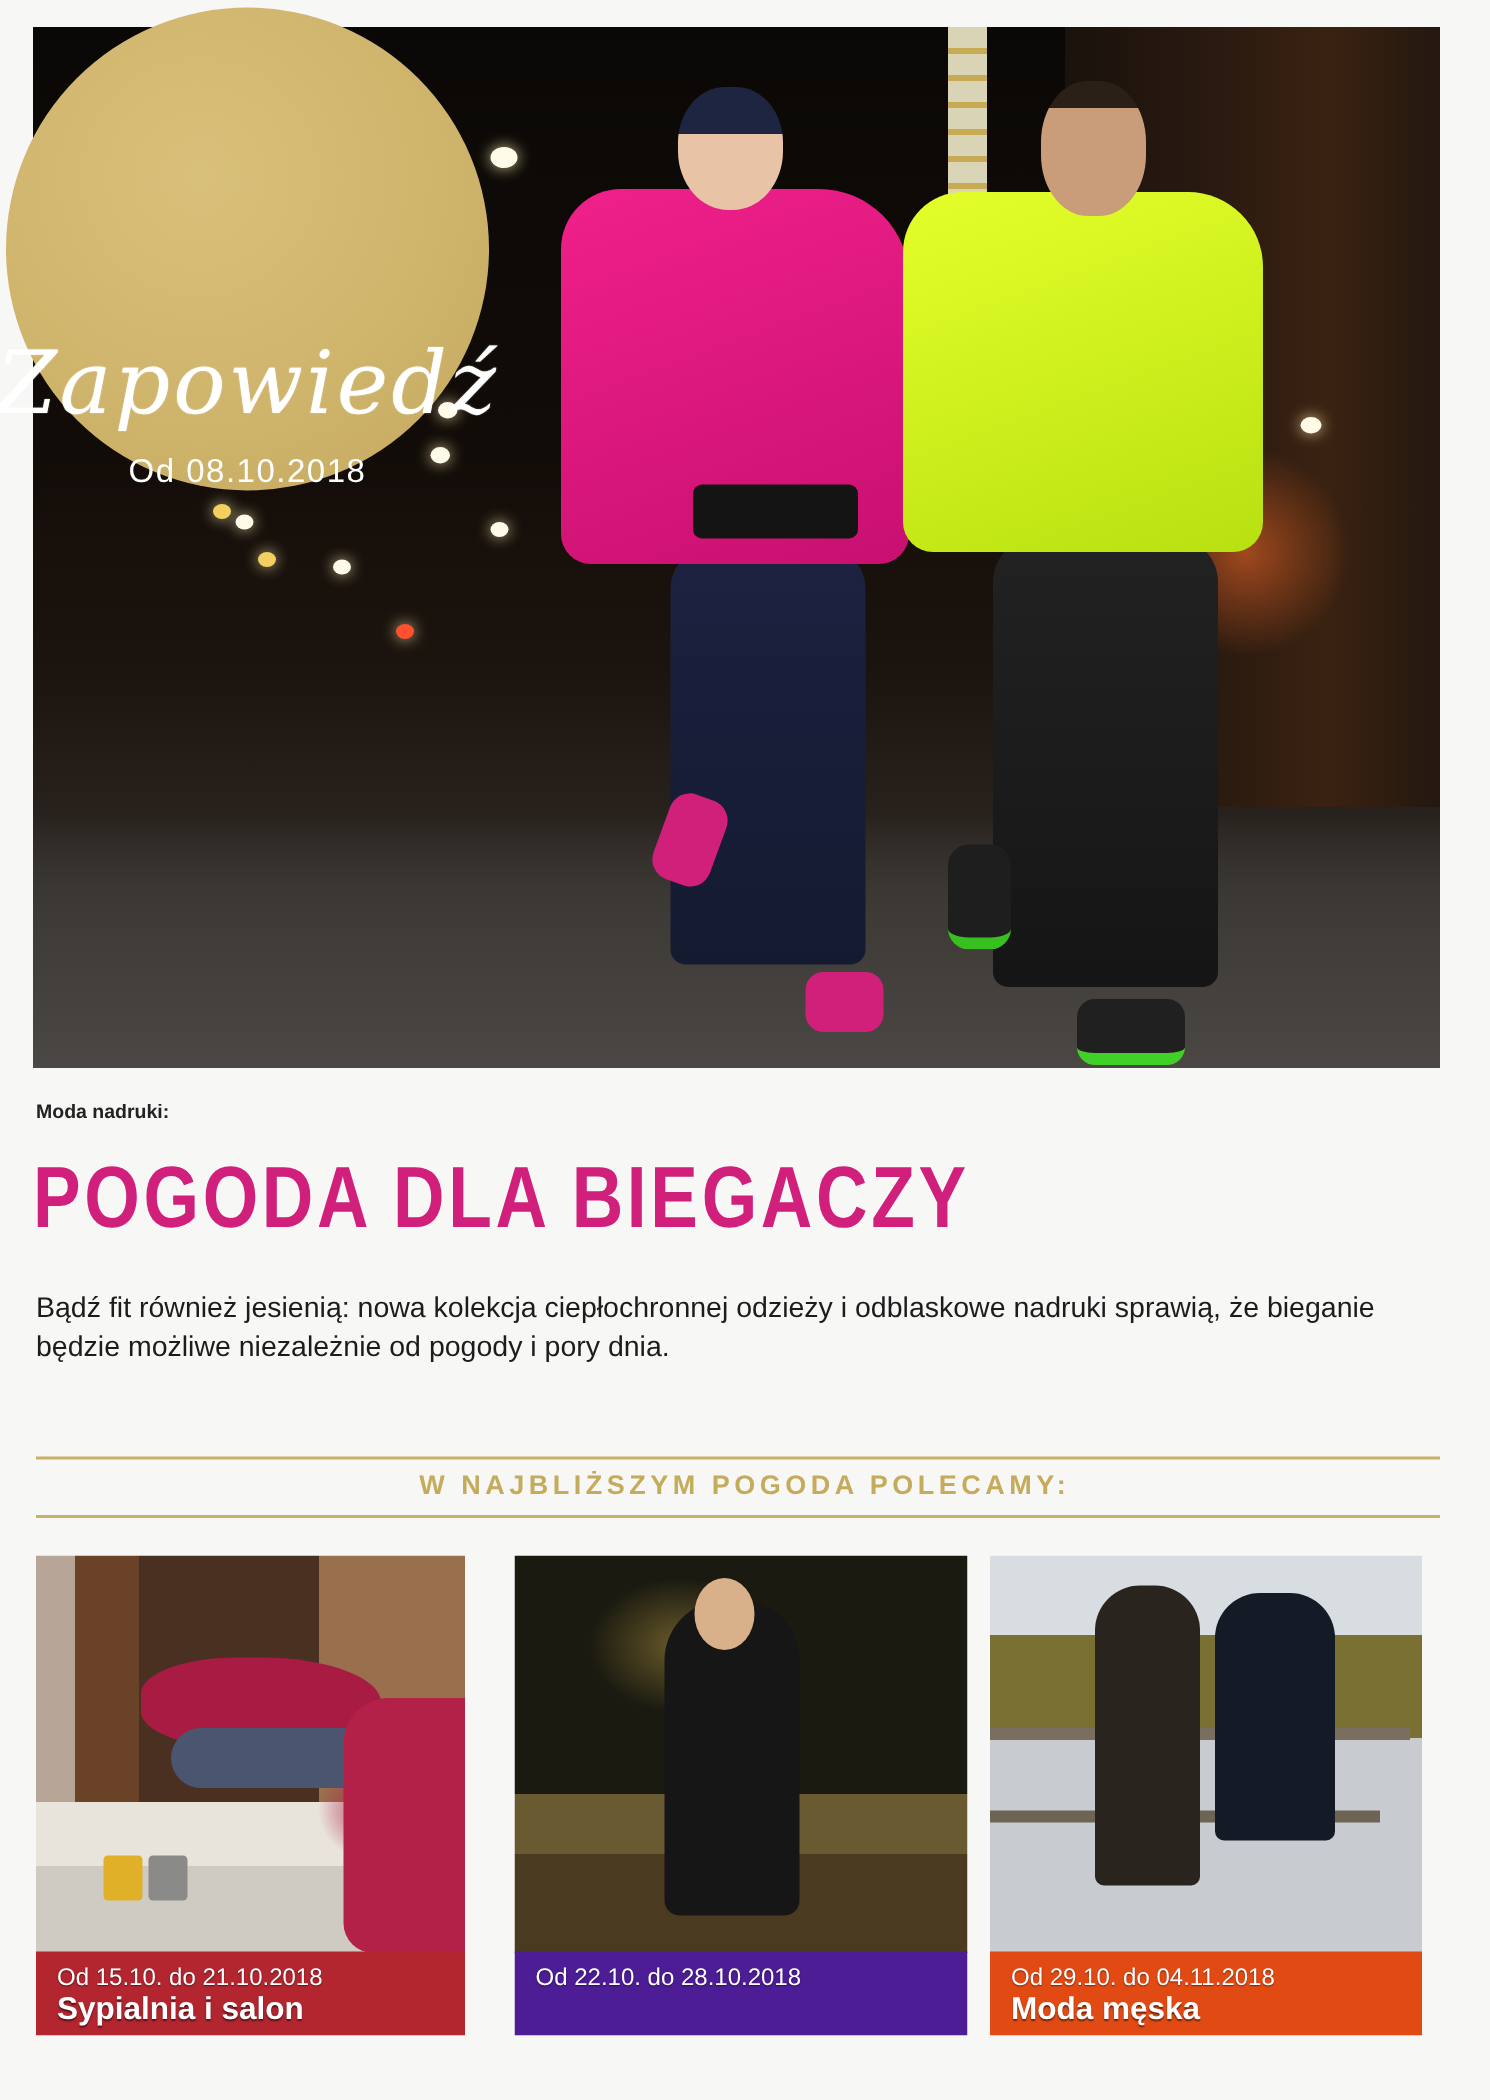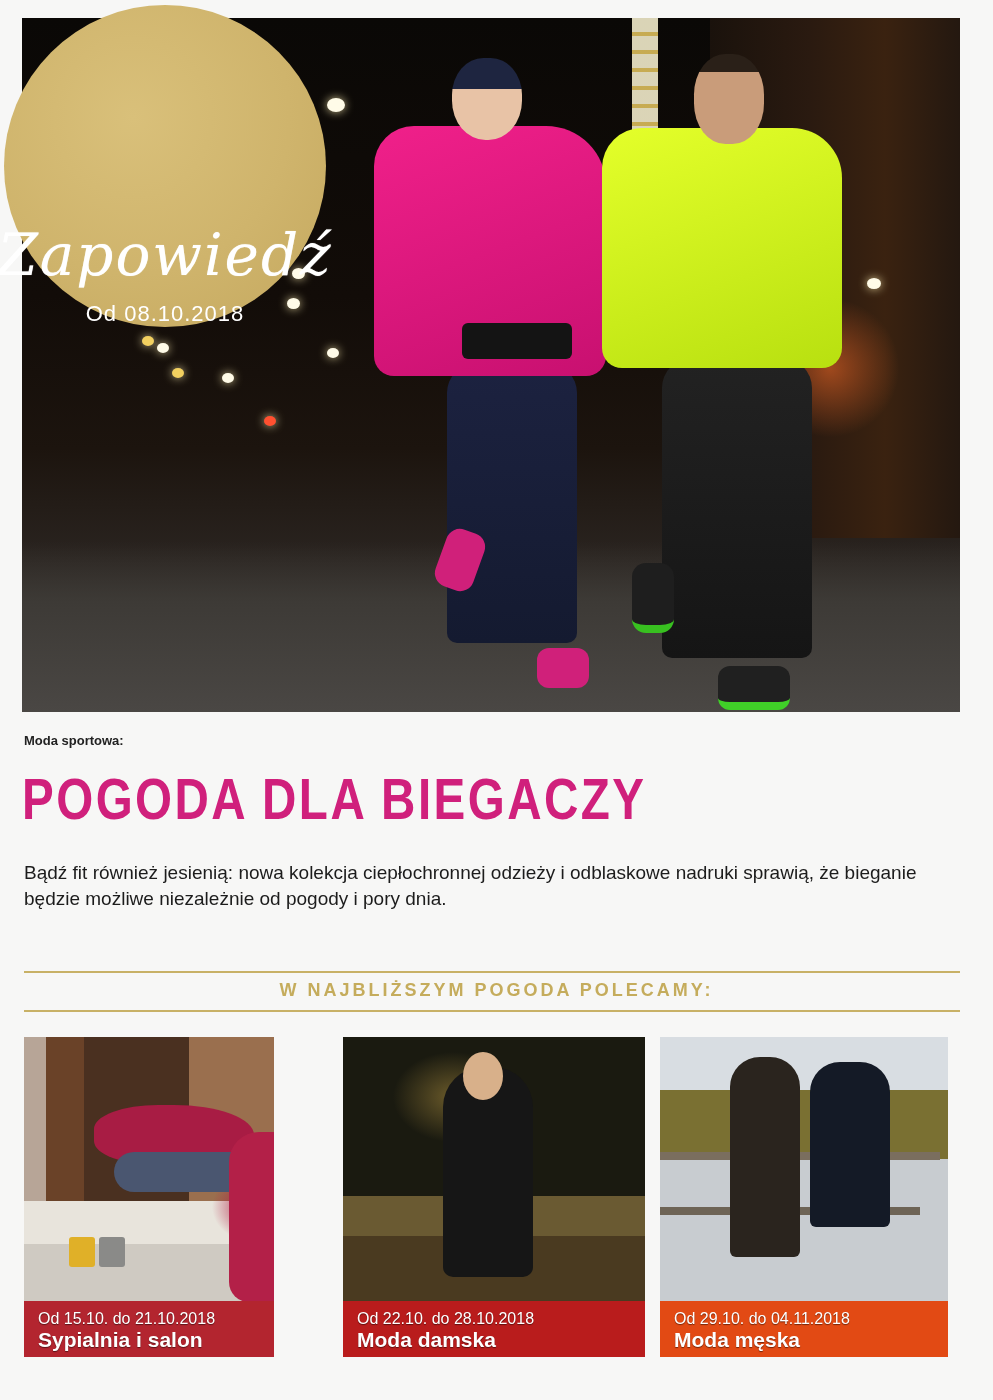--- a/index.html
+++ b/index.html
@@ -88,21 +88,21 @@
   
   .card { position: absolute; top: 1037px; height: 320px; overflow: hidden; }
   .card .photo { position: absolute; left: 0; top: 0; right: 0; height: 265px; }
   .card .caption {
     position: absolute; left: 0; right: 0; bottom: 0; height: 56px; padding: 7px 14px;
     color: #fff; font-family: "Liberation Sans", sans-serif; text-shadow: 0 1px 1px rgba(0,0,0,.5);
   }
   .card .caption .dates { font-size: 16px; line-height: 21px; }
   .card .caption .cat { font-size: 21px; font-weight: bold; line-height: 22px; }
 
-  .card1 { left: 24px; width: 250px; }
+  .card1 { left: 24px; width: 286px; }
   .card1 .photo {
     background:
       radial-gradient(ellipse 60px 50px at 230px 170px, #b01c40, transparent 70%),
       linear-gradient(180deg, transparent 0 62%, #e8e4dc 62% 78%, #cfcac2 78% 100%),
       linear-gradient(90deg, #b7a597 0 9%, #6a4228 9% 24%, #4a3020 24% 66%, #9a6f4e 66% 100%);
   }
   .card1 .pillow { position: absolute; left: 70px; top: 68px; width: 160px; height: 60px; border-radius: 40% 50% 30% 40%; background: #a81c44; }
   .card1 .duvet { position: absolute; left: 205px; top: 95px; width: 100px; height: 170px; border-radius: 30px 0 0 20px; background: #b32048; }
   .card1 .person { position: absolute; left: 90px; top: 115px; width: 150px; height: 40px; border-radius: 20px; background: #4a5670; }
   .card1 .mug1 { position: absolute; left: 45px; top: 200px; width: 26px; height: 30px; border-radius: 3px; background: #e0b028; }
@@ -110,21 +110,21 @@
   .card1 .caption { background: #b3252f; }
 
   .card2 { left: 343px; width: 302px; }
   .card2 .photo {
     background:
       radial-gradient(ellipse 80px 60px at 110px 60px, #6a5a2a, transparent 75%),
       linear-gradient(180deg, #1a1a10 0 60%, #6a5a32 60% 75%, #4a3a20 75% 100%);
   }
   .card2 .figure { position: absolute; left: 100px; top: 30px; width: 90px; height: 210px; border-radius: 40px 40px 10px 10px; background: #161616; }
   .card2 .head { position: absolute; left: 120px; top: 15px; width: 40px; height: 48px; border-radius: 50%; background: #d8b08a; }
-  .card2 .caption { background: #b91c1c; }
+  .card2 .caption { background: #4c1d95; }
 
   .card3 { left: 660px; width: 288px; }
   .card3 .photo {
     background:
       linear-gradient(180deg, #d8dde2 0 20%, #7a7032 20% 46%, #c8ccd0 46% 100%);
   }
   .card3 .pier { position: absolute; left: 0; top: 115px; width: 280px; height: 8px; background: #7a6e5e; }
   .card3 .pier2 { position: absolute; left: 0; top: 170px; width: 260px; height: 8px; background: #6e6456; }
   .card3 .man1 { position: absolute; left: 70px; top: 20px; width: 70px; height: 200px; border-radius: 30px 30px 6px 6px; background: #2a241e; }
   .card3 .man2 { position: absolute; left: 150px; top: 25px; width: 80px; height: 165px; border-radius: 30px 30px 6px 6px; background: #141a26; }
@@ -164,21 +164,21 @@
   <div class="runner m-shoe2"></div>
   <div class="runner m-jacket"></div>
   <div class="runner m-head"></div>
 </div>
 
 <div class="badge">
   <div class="badge-script">Zapowiedź</div>
   <div class="badge-date">Od 08.10.2018</div>
 </div>
 
-<div class="eyebrow">Moda sportowa:</div>
+<div class="eyebrow">Moda nadruki:</div>
 <h1 class="headline">POGODA DLA BIEGACZY</h1>
 <p class="lead">Bądź fit również jesienią: nowa kolekcja ciepłochronnej odzieży i odblaskowe nadruki sprawią, że bieganie będzie możliwe niezależnie od pogody i pory dnia.</p>
 
 <div class="rule top"></div>
 <div class="section-title">W NAJBLIŻSZYM POGODA POLECAMY:</div>
 <div class="rule bottom"></div>
 
 <div class="card card1">
   <div class="photo">
     <div class="pillow"></div>
@@ -193,21 +193,20 @@
   </div>
 </div>
 
 <div class="card card2">
   <div class="photo">
     <div class="figure"></div>
     <div class="head"></div>
   </div>
   <div class="caption">
     <div class="dates">Od 22.10. do 28.10.2018</div>
-    <div class="cat">Moda damska</div>
   </div>
 </div>
 
 <div class="card card3">
   <div class="photo">
     <div class="pier"></div>
     <div class="pier2"></div>
     <div class="man1"></div>
     <div class="man2"></div>
   </div>

